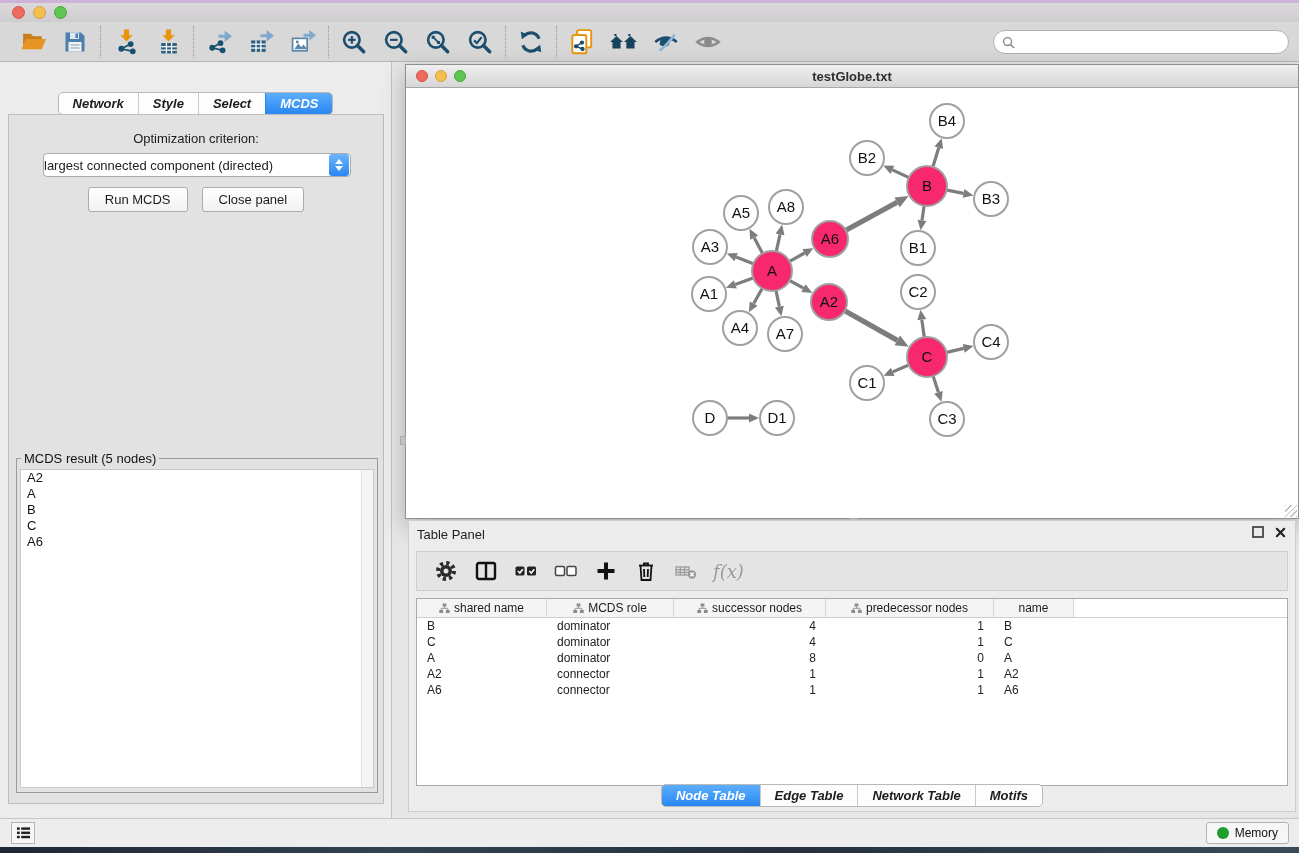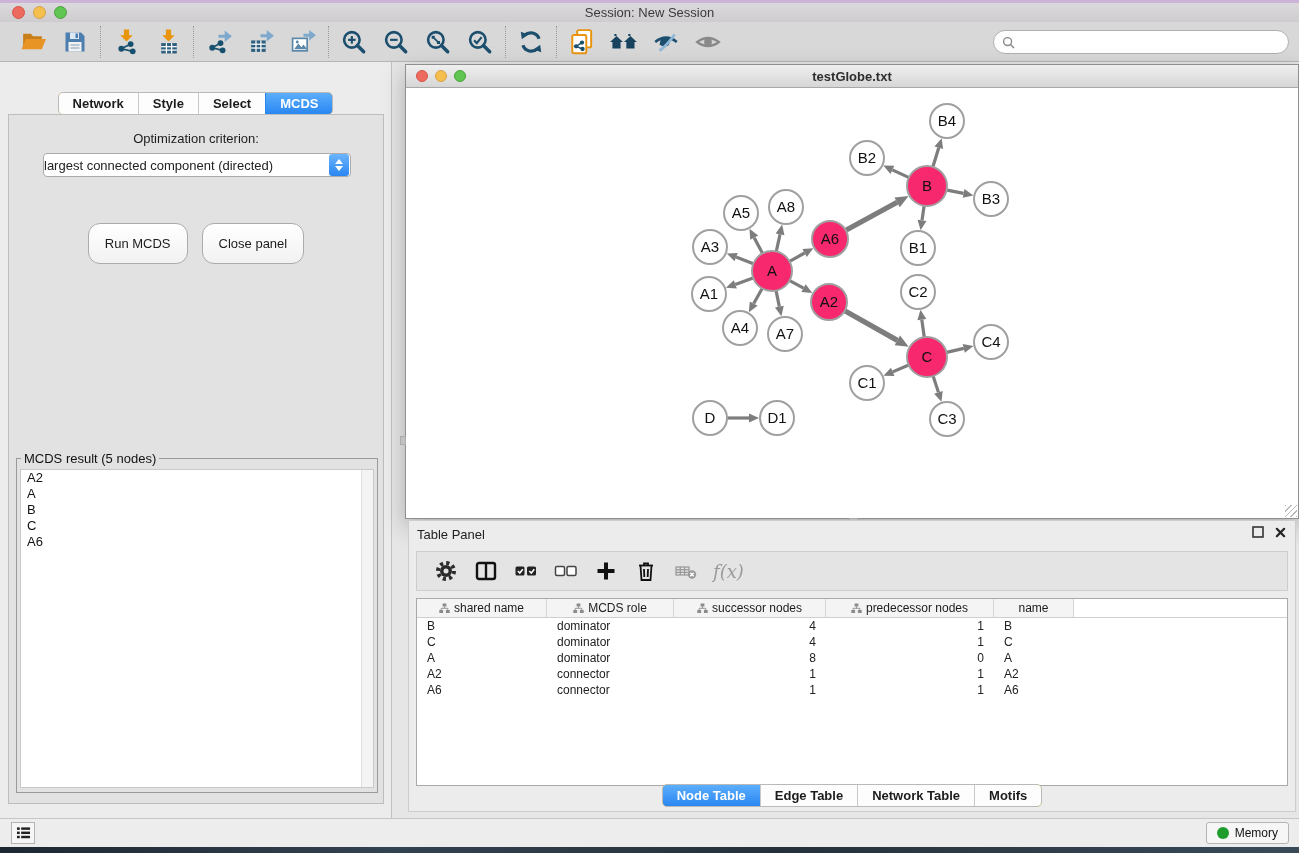--- a/index.html
+++ b/index.html
@@ -48,21 +48,21 @@
   .control-panel {
     position:absolute; left:0; top:0; width:392px; height:756px;
     background:#ececec; border-right:1px solid #c2c2c2;
   }
   .cp-header { position:absolute; left:0; top:6px; width:100%; height:20px; display:flex; align-items:center; }
   .cp-header .pt { margin-left:10px; font-size:13px; color:#222; }
   .panel-icons { position:absolute; right:8px; top:2px; display:flex; gap:8px; align-items:center; }
   .panel-icons .pi { width:14px; height:14px; display:flex; align-items:center; justify-content:center; }
   .seg-tabs {
     display:flex; border:1px solid #b9b9b9; border-radius:5px; overflow:hidden;
-    background:#eab308; font-size:13px; font-weight:bold; color:#1c1c1c;
+    background:#eab308; font-size:13px; font-weight:bold; color:#1c1c1c;font-style:italic;
   }
   .seg-tab { padding:3px 14px; border-left:1px solid #c9c9c9; background:#fdfdfd; cursor:default; }
   .seg-tab:first-child { border-left:none; }
   .seg-tab.active { background:linear-gradient(#5caefc,#2a87f2); color:#fff; border-left-color:#2a87f2; }
   .cp-tabs-row { position:absolute; top:30px; left:0; width:100%; display:flex; justify-content:center; }
   .cp-content {
     position:absolute; left:8px; top:52px; width:376px; height:690px;
     background:#e2e2e2; border:1px solid #bdbdbd;
   }
   .opt-label { position:absolute; top:16px; width:100%; text-align:center; font-size:13px; color:#1c1c1c; }
@@ -74,22 +74,22 @@
   .dropdown .dd-text { flex:1; white-space:nowrap; overflow:hidden; }
   .dd-stepper {
     width:20px; height:22px; border-radius:3px; margin-right:1px;
     background:linear-gradient(#6cb5fd,#2a86f2);
     display:flex; flex-direction:column; align-items:center; justify-content:center; gap:2px;
   }
   .dd-stepper .up { width:0; height:0; border-left:4px solid transparent; border-right:4px solid transparent; border-bottom:5px solid #fff; }
   .dd-stepper .down { width:0; height:0; border-left:4px solid transparent; border-right:4px solid transparent; border-top:5px solid #fff; }
   .cp-buttons { position:absolute; top:72px; width:100%; display:flex; justify-content:center; gap:14px; }
   .btn {
-    background:linear-gradient(#ffffff,#f2f2f2); border:1px solid #ababab; border-radius:12px;
-    font-size:13px; padding:12px 16px; color:#1c1c1c; font-family:"Liberation Sans",sans-serif;margin-top:36px;
+    background:linear-gradient(#ffffff,#f2f2f2); border:1px solid #ababab; border-radius:3px;
+    font-size:13px; padding:4px 16px; color:#1c1c1c; font-family:"Liberation Sans",sans-serif;
   }
   .mcds-fieldset {
     position:absolute; left:7px; top:336px; width:362px; height:342px;
     border:1px solid #9a9a9a; background:#e2e2e2;
   }
   .mcds-fieldset legend { font-size:13px; color:#111; margin-left:4px; padding:0 3px; }
   .result-box {
     position:absolute; left:3px; top:3px; right:3px; bottom:4px;
     background:#fff; border:1px solid #c9c9c9; overflow:hidden; font-size:13px;
   }
@@ -163,21 +163,20 @@
 <body>
 
 <div id="app">
 
   <div class="titlebar">
     <div class="traffic">
       <div class="tl red"></div>
       <div class="tl yellow"></div>
       <div class="tl green"></div>
     </div>
-    <div class="title">Session: New Session</div>
   </div>
 
   <div class="toolbar">
     <div class="tb-btn">
         <svg width="27" height="27" viewBox="0 0 26 26">
           <path d="M3 20 V5.5 h7.5 l2 2.5 h8.5 v3" fill="#c77f1c"></path>
           <path d="M1.5 20.5 L5.5 10.5 H25 L21 20.5 z" fill="#e89425"></path>
         </svg>
       </div>
     <div class="tb-btn">

